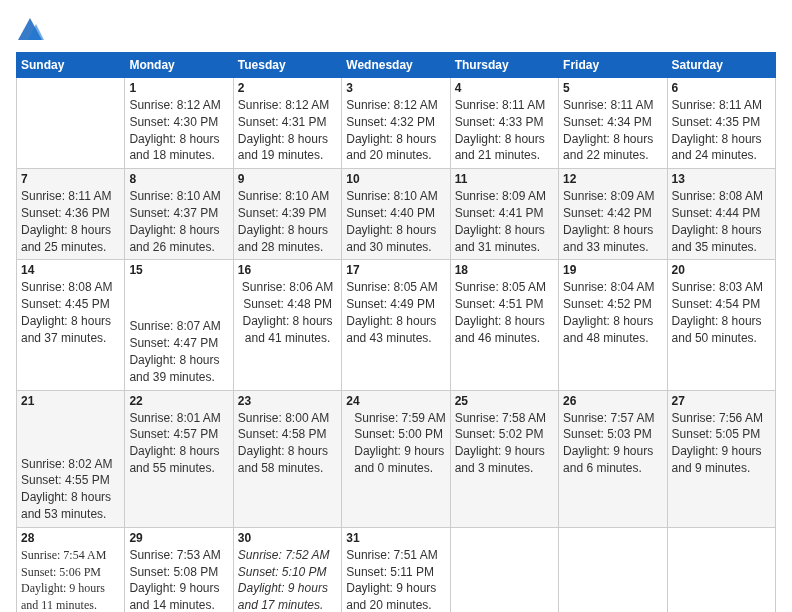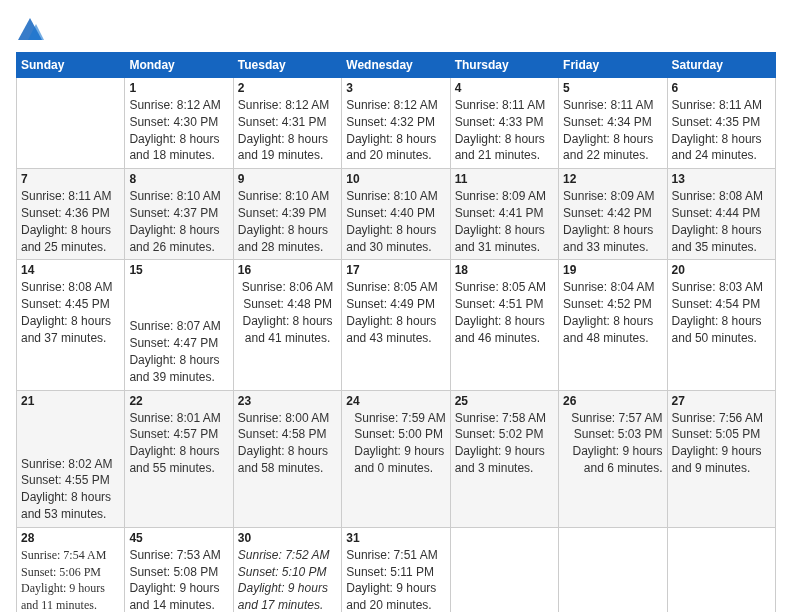--- a/index.html
+++ b/index.html
@@ -305,21 +305,21 @@
           </td>
           <td>
             <span class="day-num">25</span>
             <div class="day-info" style="white-space: pre-line;">Sunrise: 7:58 AM
 Sunset: 5:02 PM
 Daylight: 9 hours
 and 3 minutes.</div>
           </td>
           <td>
             <span class="day-num">26</span>
-            <div class="day-info" style="white-space: pre-line; text-align: right;">Sunrise: 7:57 AM
+            <div class="day-info" style="white-space: pre-line;">Sunrise: 7:57 AM
 Sunset: 5:03 PM
 Daylight: 9 hours
 and 6 minutes.</div>
           </td>
           <td>
             <span class="day-num">27</span>
             <div class="day-info" style="white-space: pre-line;">Sunrise: 7:56 AM
 Sunset: 5:05 PM
 Daylight: 9 hours
 and 9 minutes.</div>
@@ -327,21 +327,21 @@
         </tr>
         <tr>
           <td>
             <span class="day-num">28</span>
             <div class="day-info" style="white-space: pre-line; font-family: Liberation Serif, serif;">Sunrise: 7:54 AM
 Sunset: 5:06 PM
 Daylight: 9 hours
 and 11 minutes.</div>
           </td>
           <td>
-            <span class="day-num">45</span>
+            <span class="day-num">29</span>
             <div class="day-info" style="white-space: pre-line;">Sunrise: 7:53 AM
 Sunset: 5:08 PM
 Daylight: 9 hours
 and 14 minutes.</div>
           </td>
           <td>
             <span class="day-num">30</span>
             <div class="day-info" style="white-space: pre-line; font-style: italic;">Sunrise: 7:52 AM
 Sunset: 5:10 PM
 Daylight: 9 hours

